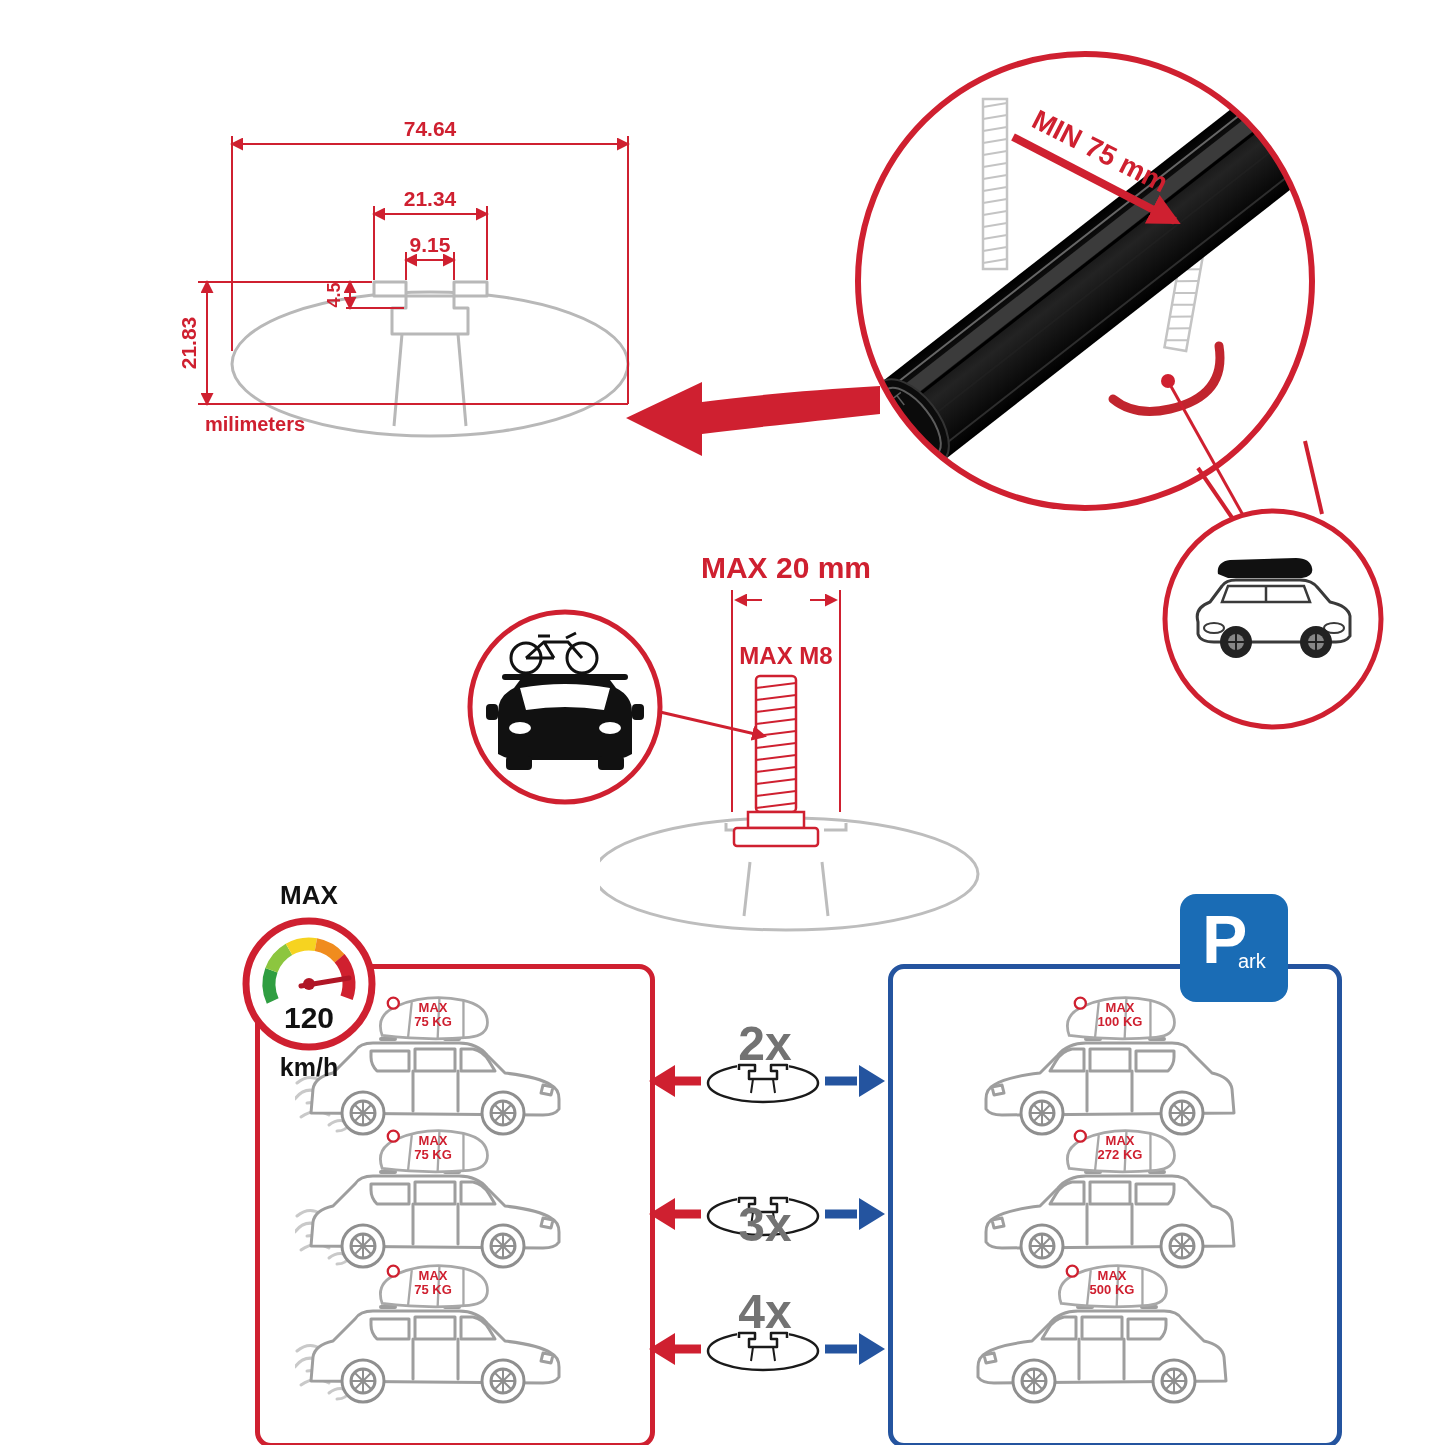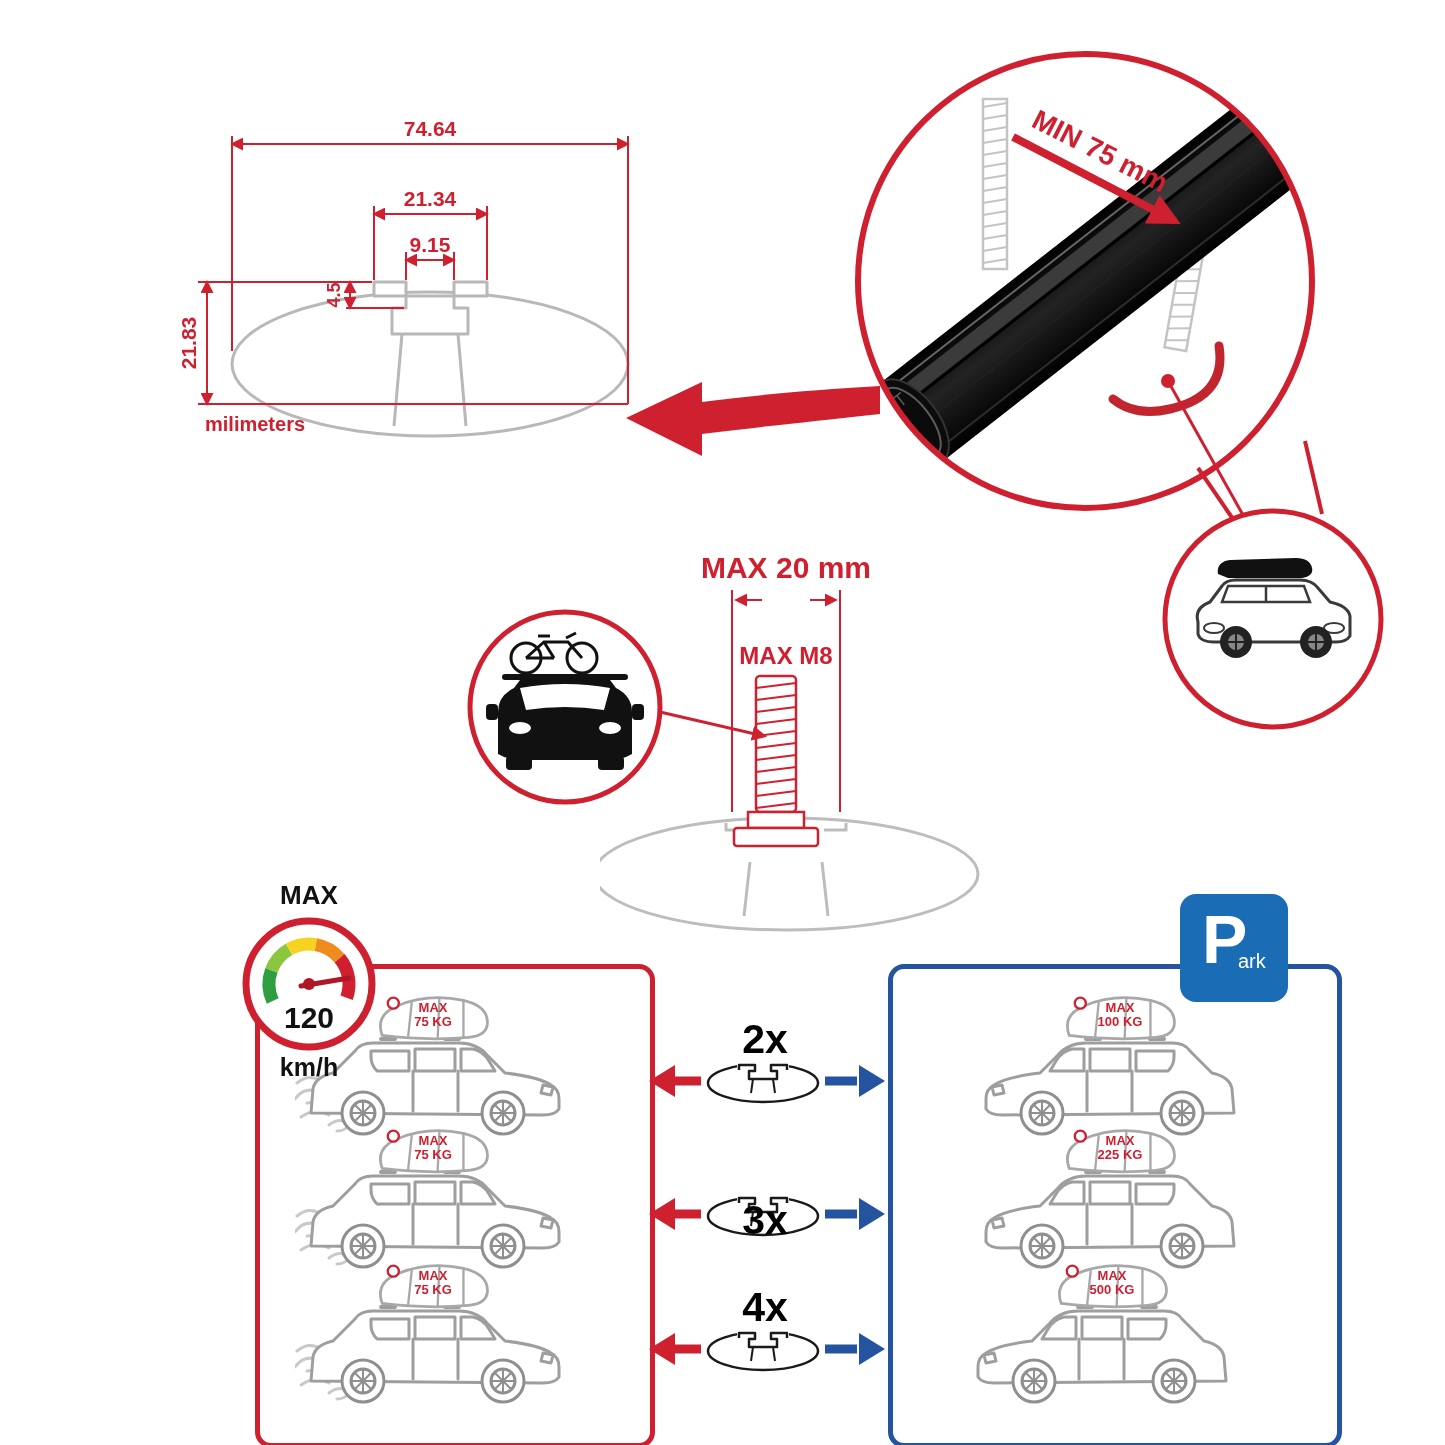--- a/index.html
+++ b/index.html
@@ -6,21 +6,21 @@
   #canvas{position:relative;width:1445px;height:1445px;background:#fff;overflow:hidden;
           font-family:"Liberation Sans",sans-serif;margin-top:16px;}
   .abs{position:absolute;}
   svg text{font-family:"Liberation Sans",sans-serif;font-weight:bold;}
   .panel{position:absolute;background:#fff;border-radius:16px;}
   #panel-moving{left:255px;top:948px;width:390px;height:474px;border:5px solid #cf2030;}
   #panel-parked{left:888px;top:948px;width:444px;height:474px;border:5px solid #24549f;}
   .car-unit{position:absolute;width:280px;height:150px;}
   .bag-label{position:absolute;width:86px;text-align:center;color:#cf2030;font-weight:bold;
              font-size:13px;line-height:14px;}
-  .mult{position:absolute;width:90px;text-align:center;color:#000000;font-weight:bold;font-size:41px;}
+  .mult{position:absolute;width:90px;text-align:center;color:#737373;font-weight:bold;font-size:48px;}
   #parking-sign{position:absolute;left:1180px;top:878px;width:108px;height:108px;background:#1a6cb5;
                 border-radius:16px;color:#fff;z-index:6;}
   #parking-sign .p-big{position:absolute;left:22px;top:6px;font-size:68px;font-weight:bold;}
   #parking-sign .p-small{position:absolute;left:58px;top:56px;font-size:20px;font-weight:normal;}
 </style>
 </head>
 <body>
 
 <div id="canvas">
 
@@ -315,21 +315,21 @@
 </div>
 <div class="car-unit" style="left:970px;top:1108px">
   <svg class="abs" style="left:0;top:34px" width="280" height="112" viewBox="0 0 280 112">
     <use href="#suv" transform="scale(-1,1) translate(-280,0)"></use>
   </svg>
   <svg class="abs" style="left:90px;top:0" width="120" height="52" viewBox="0 0 130 56">
         <use href="#bag"></use>
       </svg>
   <div class="bag-label" style="left:107px;top:10px">
     <div>MAX</div>
-    <div>225 KG</div>
+    <div>272 KG</div>
   </div>
 </div>
 <div class="car-unit" style="left:962px;top:1243px">
   <svg class="abs" style="left:0;top:34px" width="280" height="112" viewBox="0 0 280 112">
     <use href="#suv" transform="scale(-1,1) translate(-280,0)"></use>
   </svg>
   <svg class="abs" style="left:90px;top:0" width="120" height="52" viewBox="0 0 130 56">
         <use href="#bag"></use>
       </svg>
   <div class="bag-label" style="left:107px;top:10px">

